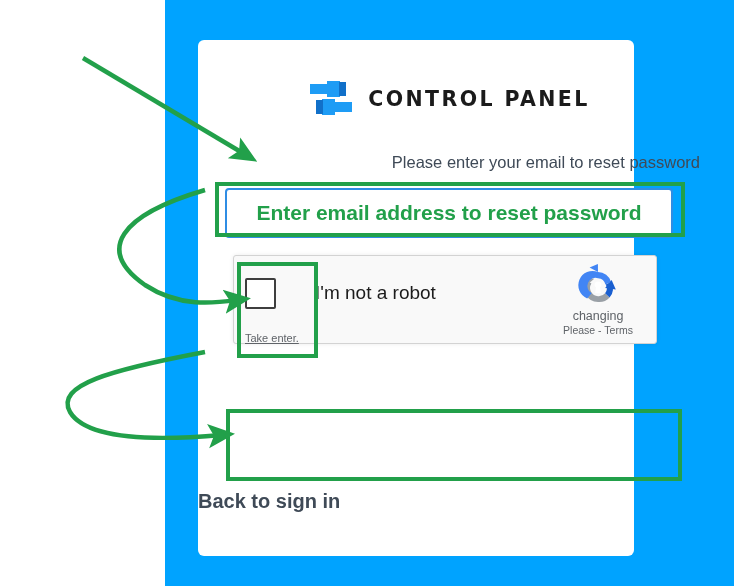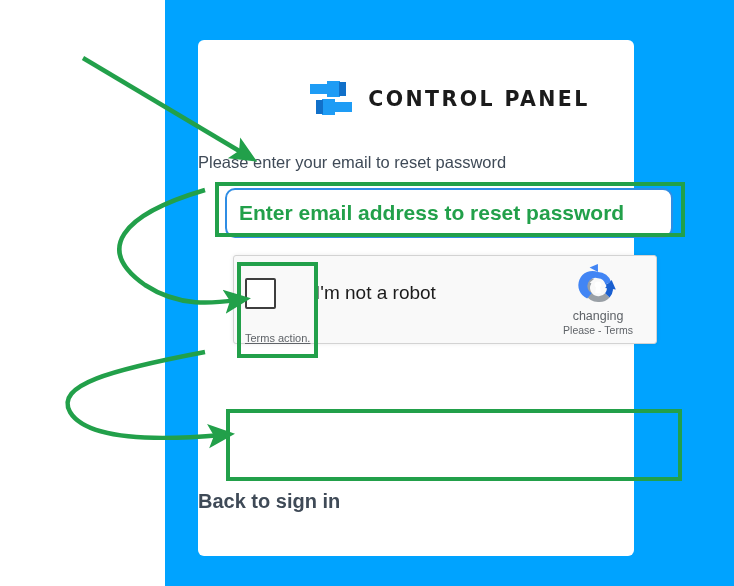--- a/index.html
+++ b/index.html
@@ -64,49 +64,50 @@
     letter-spacing: 2.4px;
     color: #1b1b1b;
     white-space: nowrap;
   }
   
   .instruction {
     position: absolute;
     left: 0;
     top: 113px;
     width: 502px;
-    text-align: left;
+    text-align: right;
     font-size: 16.5px;
     color: #3f4a57;
     font-family: "Liberation Sans", sans-serif;
   }
   
   .email-wrap {
     position: absolute;
     left: 27px;
     top: 148px;
     width: 448px;
     height: 50px;
   }
   .email-input {
     position: absolute;
     left: 0;
     top: 0;
     width: 448px;
     height: 50px;
     box-sizing: border-box;
     border: 2px solid #2f8de4;
-    border-radius: 10px;
+    border-radius: 4px;
     background: #ffffff;
     outline: none;
     font-family: "Liberation Sans", sans-serif;
     font-size: 21px;
     font-weight: bold;
     color: #22a04a;
     padding: 0 12px;
+    text-align: center;
   }
   .email-input::placeholder {
     color: #22a04a;
     font-weight: bold;
     opacity: 1;
   }
   
   .recaptcha {
     position: absolute;
     left: 35px;
@@ -268,21 +269,21 @@
 
     <div class="recaptcha">
 
       <div class="rc-check-area">
         <span class="rc-checkbox"></span>
         <span class="rc-label">I'm not a robot</span>
       </div>
 
       <div class="rc-terms">
         <br>
-        <span class="rc-link">Terms action.</span>
+        <span class="rc-link">Take enter.</span>
       </div>
 
       <div class="rc-brand">
         <span class="rc-brand-logo">
           <svg viewBox="0 0 56 44" width="56" height="44" aria-hidden="true">
 
             <path d="M28 38 A14 14 0 0 1 16.5 16.2 L21.4 19.6 A8.2 8.2 0 0 0 28 32.2 Z" fill="#9AA0A6"></path>
             <path d="M14.5 13.2 L24.2 14.8 L16.4 21.6 Z" fill="#9AA0A6"></path>
             <path d="M28 38 A14 14 0 0 0 39.6 33.5 L35.1 29.3 A8.2 8.2 0 0 1 28 32.2 Z" fill="#9AA0A6"></path>
 

